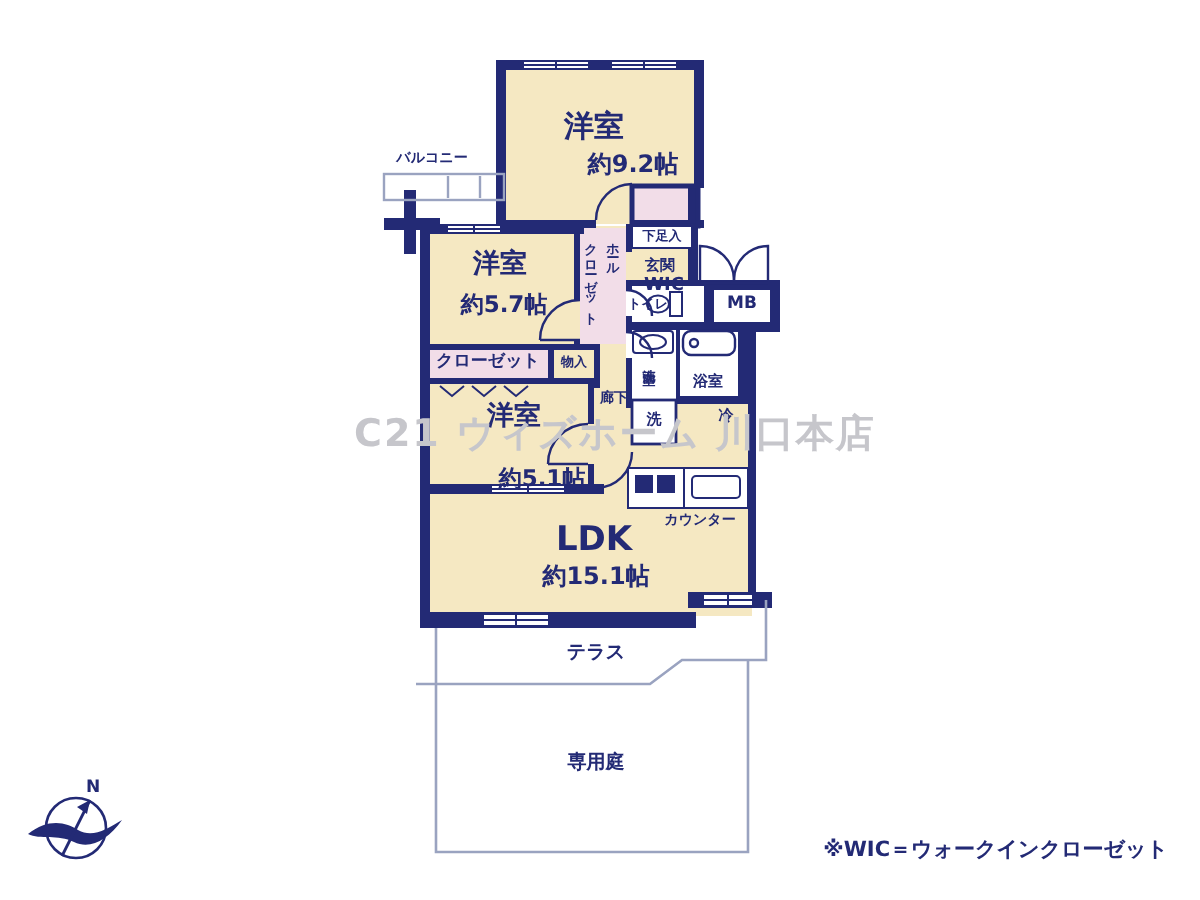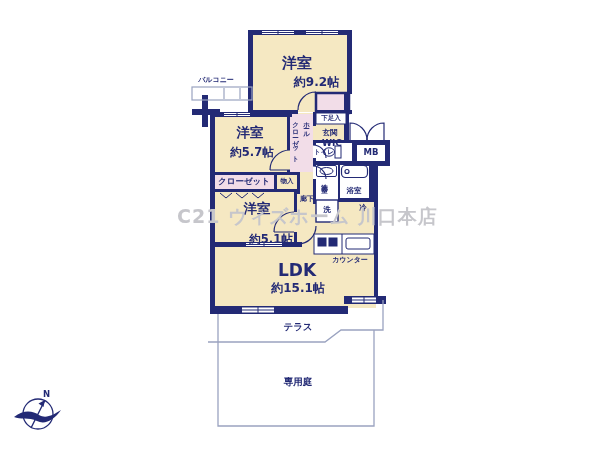--- a/index.html
+++ b/index.html
@@ -232,13 +232,14 @@
   <div class="lbl" style="left:298px;top:282px;font-size:12px;">約15.1帖</div>
   <div class="lbl" style="left:350px;top:257px;font-size:7px;">カウンター</div>
 
   <div class="lbl" style="left:298px;top:322px;font-size:9.5px;">テラス</div>
   <div class="lbl" style="left:298px;top:377px;font-size:9.5px;">専用庭</div>
 
   <div class="lbl left" style="left:43px;top:390px;font-size:8.5px;">N</div>
 
   <div class="wm" style="left:177px;top:204px;font-size:19px;">C21 ウィズホーム 川口本店</div>
 
+  <div class="lbl right" style="top:420px;font-size:10.5px;">※WIC＝ウォークインクローゼット</div>
 </div>
 
 </body></html>

